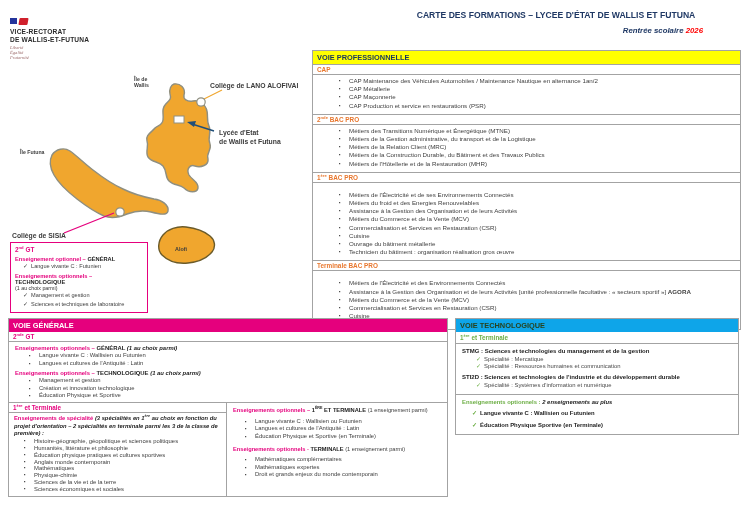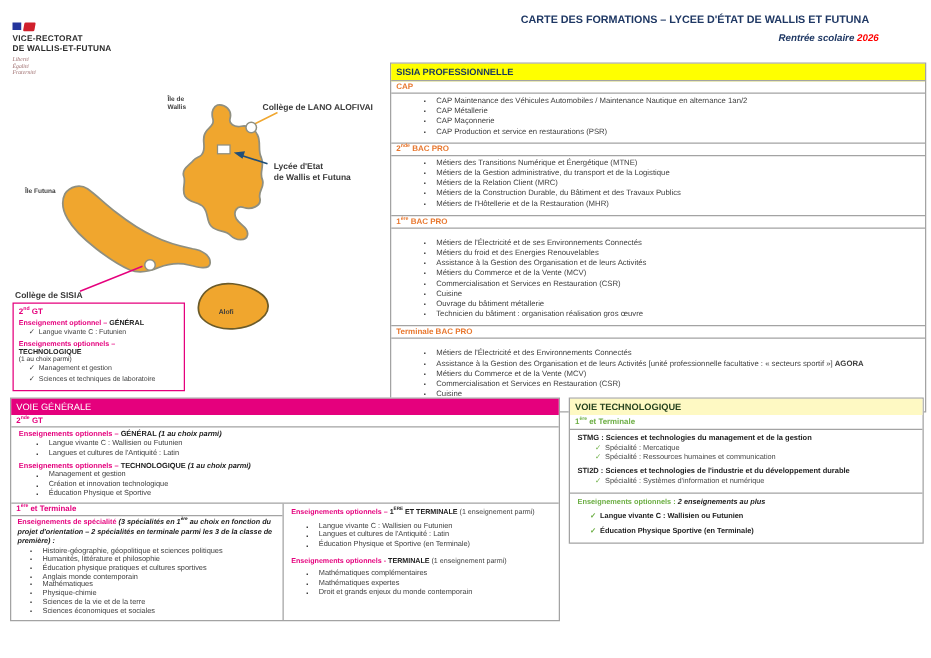--- a/index.html
+++ b/index.html
@@ -50,21 +50,21 @@
   
   .pgt{left:10px;top:242px;width:138px;border-color:#E5007D;font-size:5.6px;padding:3px 4px 4px;}
   .pgt-title{color:#E5007D;font-weight:bold;font-size:6.4px;}
   .p-label{color:#E5007D;font-weight:bold;font-size:5.7px;margin-top:3px;}
   .p-label .blk{color:#222;}
   .p-note{font-size:5.3px;color:#333;}
   .p-item{margin:1px 0 0 8px;line-height:7.4px;}
 
   
   .vg{left:8px;top:318px;width:440px;font-size:5.9px;}
-  .vg-head{background:#E5007D;color:#fff;font-weight:normal;font-size:7.4px;padding:2px 4px;}
+  .vg-head{background:#E5007D;color:#fff;font-weight:bold;font-size:7.4px;padding:2px 4px;}
   .band{color:#E5007D;font-weight:bold;font-size:6.3px;padding:1px 4px;
         border-top:1px solid #A3A3A3;border-bottom:1px solid #A3A3A3;}
   .vg-content{padding:2px 6px 3px;}
   .lbl{line-height:8.4px;font-size:5.9px;}
   .lbl .pink{color:#E5007D;font-weight:bold;}
   .lbl .blk{font-weight:bold;color:#222;}
   .lbl .note{font-weight:bold;font-style:italic;color:#222;}
   .lbl .plain{color:#3E3E3E;font-weight:normal;}
   .vg-content .bi{margin-left:14px;line-height:7.3px;}
   .vg-bottom{display:flex;border-top:1px solid #A3A3A3;}
@@ -75,21 +75,21 @@
   .spec-note .pink{color:#E5007D;font-style:normal;}
   .vg-spec .bi{margin-left:10px;line-height:6.9px;}
   .vg-right{flex:1;padding:3px 6px;box-sizing:border-box;}
   .vg-right .lbl{font-size:5.7px;white-space:nowrap;}
   .vg-right .bi{margin:0 0 0 12px;line-height:7.4px;}
   .grp{margin-bottom:5px;}
   .grp .items{margin-top:3px;}
 
   
   .vt{left:455px;top:318px;width:284px;font-size:5.9px;}
-  .vt-head{background:#fef9c3;color:#27431F;font-weight:bold;font-size:7.4px;padding:2px 4px;}
+  .vt-head{background:#0ea5e9;color:#27431F;font-weight:bold;font-size:7.4px;padding:2px 4px;}
   .vt-band{color:#6CAE44;font-weight:bold;font-size:6.3px;padding:2px 4px;
            border-bottom:1px solid #A3A3A3;}
   .vt-main{padding:3px 6px 4px;}
   .vt-prog{font-weight:bold;color:#222;line-height:9px;font-size:6px;white-space:nowrap;}
   .vt-spec{margin-left:14px;line-height:7.2px;color:#4A4A4A;}
   .vt-spec .chk{color:#6CAE44;}
   .vt-opt{border-top:1px solid #A3A3A3;padding:3px 6px 5px;}
   .vt-opt .lbl .pink{color:#6CAE44;}
   .vt-item{font-weight:bold;color:#222;margin:3px 0 0 10px;line-height:8.6px;}
   .vt-item .chk{color:#6CAE44;}
@@ -158,21 +158,21 @@
     <div class="pgt-title"><span>2</span><sup>nd</sup><span> GT</span></div>
     <div class="p-label"><span>Enseignement optionnel – </span><span class="blk">GÉNÉRAL</span></div>
     <div class="p-item"><span class="chk">✓</span><span>Langue vivante C : Futunien</span></div>
     <div class="p-label"><span>Enseignements optionnels – </span><span class="blk">TECHNOLOGIQUE</span></div>
     <div class="p-note">(1 au choix parmi)</div>
     <div class="p-item"><span class="chk">✓</span><span>Management et gestion</span></div>
     <div class="p-item"><span class="chk">✓</span><span>Sciences et techniques de laboratoire</span></div>
   </div>
 
   <div class="panel vp">
-    <div class="vp-head">SISIA PROFESSIONNELLE</div>
+    <div class="vp-head">VOIE PROFESSIONNELLE</div>
 
     <div class="sec-label">CAP</div>
     <div class="sec-items">
       <div class="bi">CAP Maintenance des Véhicules Automobiles / Maintenance Nautique en alternance 1an/2</div>
       <div class="bi">CAP Métallerie</div>
       <div class="bi">CAP Maçonnerie</div>
       <div class="bi">CAP Production et service en restaurations (PSR)</div>
     </div>
 
     <div class="sec-label bt"><span>2</span><sup>nde</sup><span> BAC PRO</span></div>

